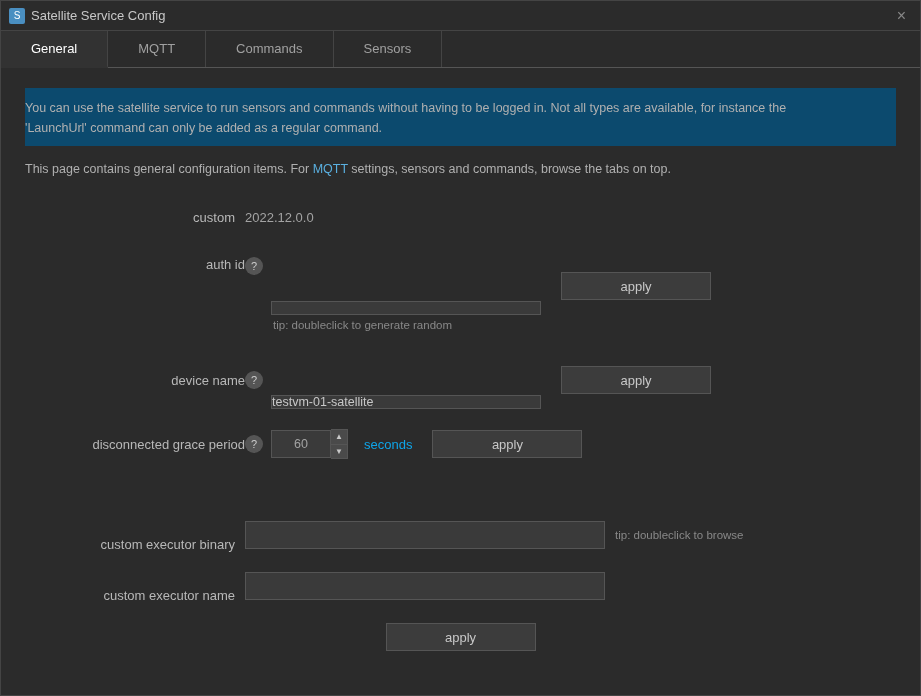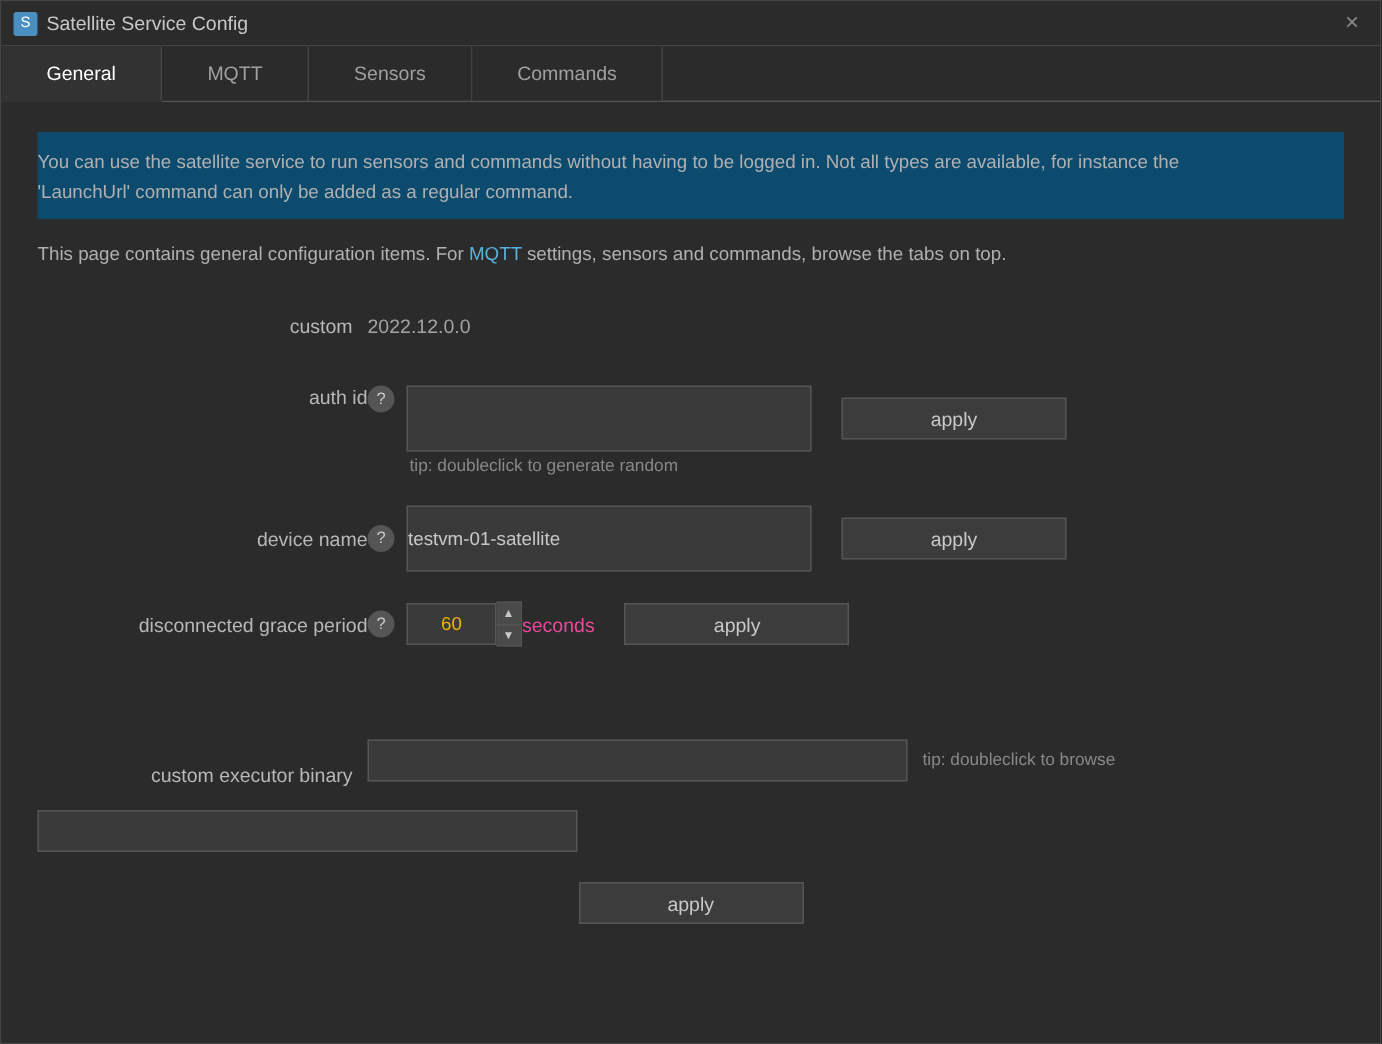--- a/index.html
+++ b/index.html
@@ -133,27 +133,28 @@
       display: flex;
       align-items: center;
       justify-content: center;
       font-size: 11px;
       cursor: pointer;
       flex-shrink: 0;
       margin-right: 8px;
     }
     .form-input {
       width: 270px;
-      height: 44px;
+      height: 14px;
       background: #3a3a3a;
       border: 1px solid #555;
       color: #c8c8c8;
       padding: 0 0;
       font-size: 12.5px;
       outline: none;
+      margin-top: 44px;
     }
 
     .apply-btn {
       margin-left: 20px;
       width: 150px;
       height: 28px;
       background: #3c3c3c;
       border: 1px solid #555;
       color: #c8c8c8;
       cursor: pointer;
@@ -196,21 +197,21 @@
     
     .spinner-wrapper {
       display: flex;
       align-items: center;
     }
     .spinner-input {
       width: 60px;
       height: 28px;
       background: #3a3a3a;
       border: 1px solid #555;
-      color: #eab308;
+      color: #a3a3a3;
       padding: 0 4px;
       font-size: 12.5px;
       outline: none;
       text-align: center;
     }
     .spinner-buttons {
       display: flex;
       flex-direction: column;
       margin-left: 0;
       border: 1px solid #555;
@@ -226,22 +227,22 @@
       cursor: pointer;
       font-size: 8px;
       display: flex;
       align-items: center;
       justify-content: center;
       padding: 0;
       line-height: 1;
     }
     .spinner-btn + .spinner-btn { border-top: 1px solid #555; }
     .seconds-label {
-      margin-left: 0;
-      color: #ec4899;
+      margin-left: 16px;
+      color: #0ea5e9;
       font-size: 13px;
     }
 
     .divider-space { height: 30px; }
 
     
     .executor-section {
       margin-top: 10px;
     }
     .executor-row {
@@ -299,22 +300,22 @@
         <span>S</span>
       </div>
       <span class="title-bar-title">Satellite Service Config</span>
     </div>
     <button class="title-bar-close">×</button>
   </div>
 
   <div class="tabs-bar">
     <div class="tab active">General</div>
     <div class="tab">MQTT</div>
+    <div class="tab">Commands</div>
     <div class="tab">Sensors</div>
-    <div class="tab">Commands</div>
   </div>
 
   <div class="content">
 
     <div class="info-box">
       <span>You can use the satellite service to run sensors and commands without having to be logged in. Not all types are available, for instance the</span><br>
       <span>'LaunchUrl' command can only be added as a regular command.</span>
     </div>
 
     <div class="section-desc">
@@ -363,20 +364,21 @@
 
     <div class="executor-section">
 
       <div class="executor-row">
         <div class="executor-label">custom executor binary</div>
         <input class="executor-input" type="text" style="">
         <span class="executor-tip">tip: doubleclick to browse</span>
       </div>
 
       <div class="executor-row">
+        <div class="executor-label">custom executor name</div>
         <input class="executor-input" type="text" style="">
       </div>
 
       <div class="executor-apply-row">
         <button class="executor-apply-btn">apply</button>
       </div>
     </div>
   </div>
 </div>
 

